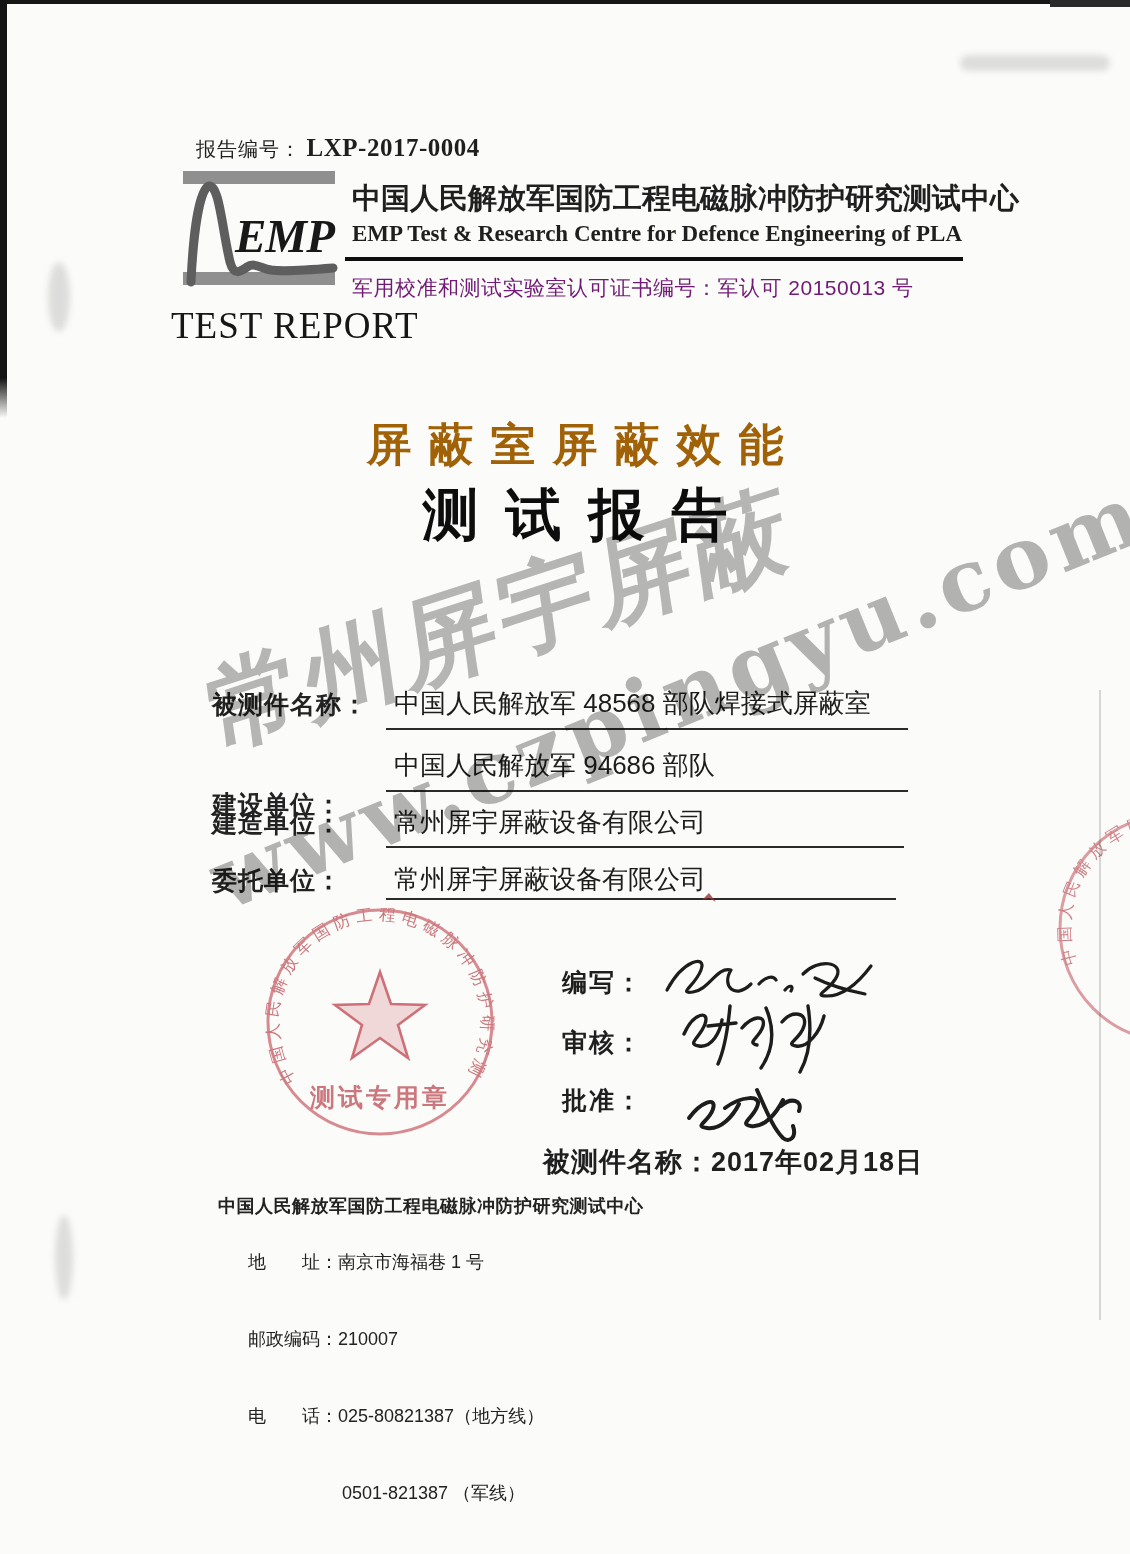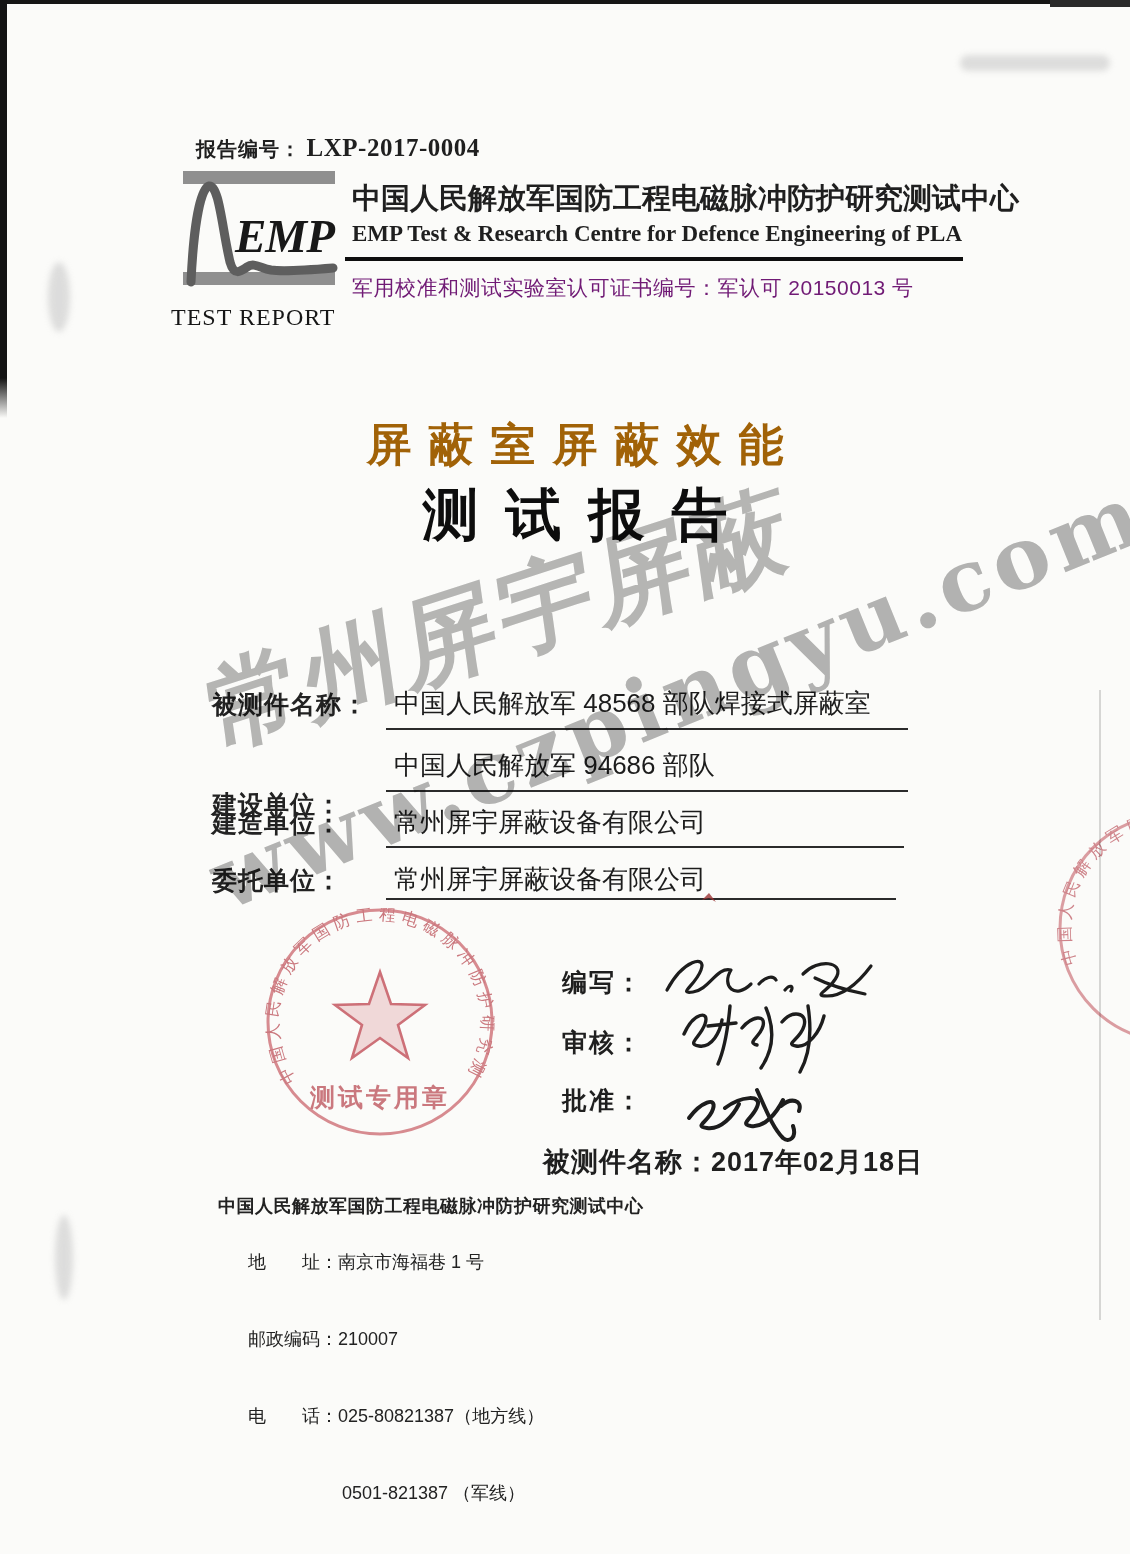--- a/index.html
+++ b/index.html
@@ -13,33 +13,33 @@
   .edge-top   { position:absolute; left:0; top:0; width:1130px; height:4px; background:#161616; }
   .edge-top-r { position:absolute; left:1050px; top:0; width:80px; height:7px; background:#2a2a2a; }
   .edge-left  { position:absolute; left:0; top:0; width:7px; height:378px; background:#141414; }
   .edge-left-fade { position:absolute; left:0; top:378px; width:7px; height:40px;
     background:linear-gradient(#141414, rgba(20,20,20,0)); }
   .smudge { position:absolute; background:#c9c9c9; filter:blur(3px); border-radius:50%; opacity:.6; }
   .scan-line-right { position:absolute; left:1099px; top:690px; width:2px; height:630px; background:#d6d6d4; }
 
   
   .report-no { position:absolute; left:196px; top:134px; font-size:20px; }
-  .report-no .lbl { font-weight:700; letter-spacing:1px; }
+  .report-no .lbl { font-weight:400; letter-spacing:1px; }
   .report-no .val { font-family:"Liberation Serif", serif; font-weight:700; font-size:25px; letter-spacing:.5px; }
 
   .logo { position:absolute; left:177px; top:166px; }
   .org-cn { position:absolute; left:352px; top:179px; width:612px; font-size:29px; font-weight:700;
     white-space:nowrap; letter-spacing:0; }
   .org-en { position:absolute; left:352px; top:221px; width:614px; font-family:"Liberation Serif", serif;
     font-size:23px; font-weight:700; white-space:nowrap; }
   .header-rule { position:absolute; left:345px; top:257px; width:618px; height:4px; background:#0e0e0e; }
   .accreditation { position:absolute; left:352px; top:274px; width:612px; text-align:left;
     font-size:21px; letter-spacing:.5px; color:#701a75; }
   .doc-type { position:absolute; left:171px; top:304px; font-family:"Liberation Serif", serif;
-    font-size:24px; letter-spacing:1px; color:#161616; }
+    font-size:37px; letter-spacing:1px; color:#161616; }
 
   
   .title-wrap { position:absolute; left:150px; top:0; width:850px; text-align:center; }
   .title1 { position:absolute; left:0; top:415px; width:100%; font-size:45px; font-weight:700;
     font-family:"Liberation Serif", serif; letter-spacing:17px; text-indent:17px; color:#a16207; }
   .title2 { position:absolute; left:0; top:478px; width:100%; font-size:56px; font-weight:700;
     letter-spacing:27px; text-indent:27px; color:#0d0d0d; }
 
   
   .field-label { position:absolute; left:212px; font-size:25px; font-weight:600; color:#222; letter-spacing:1px; }

